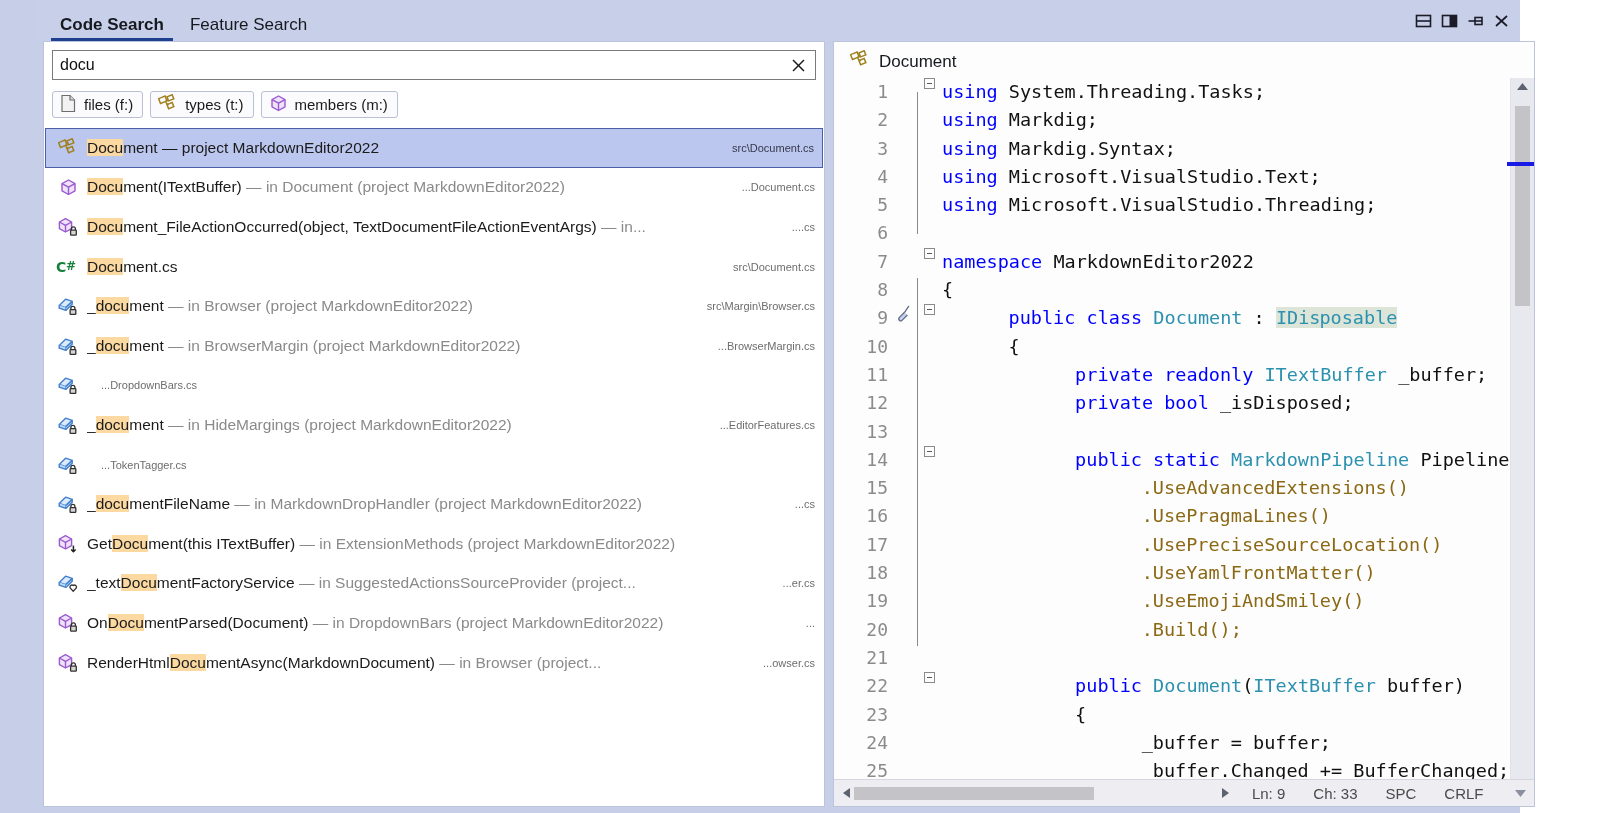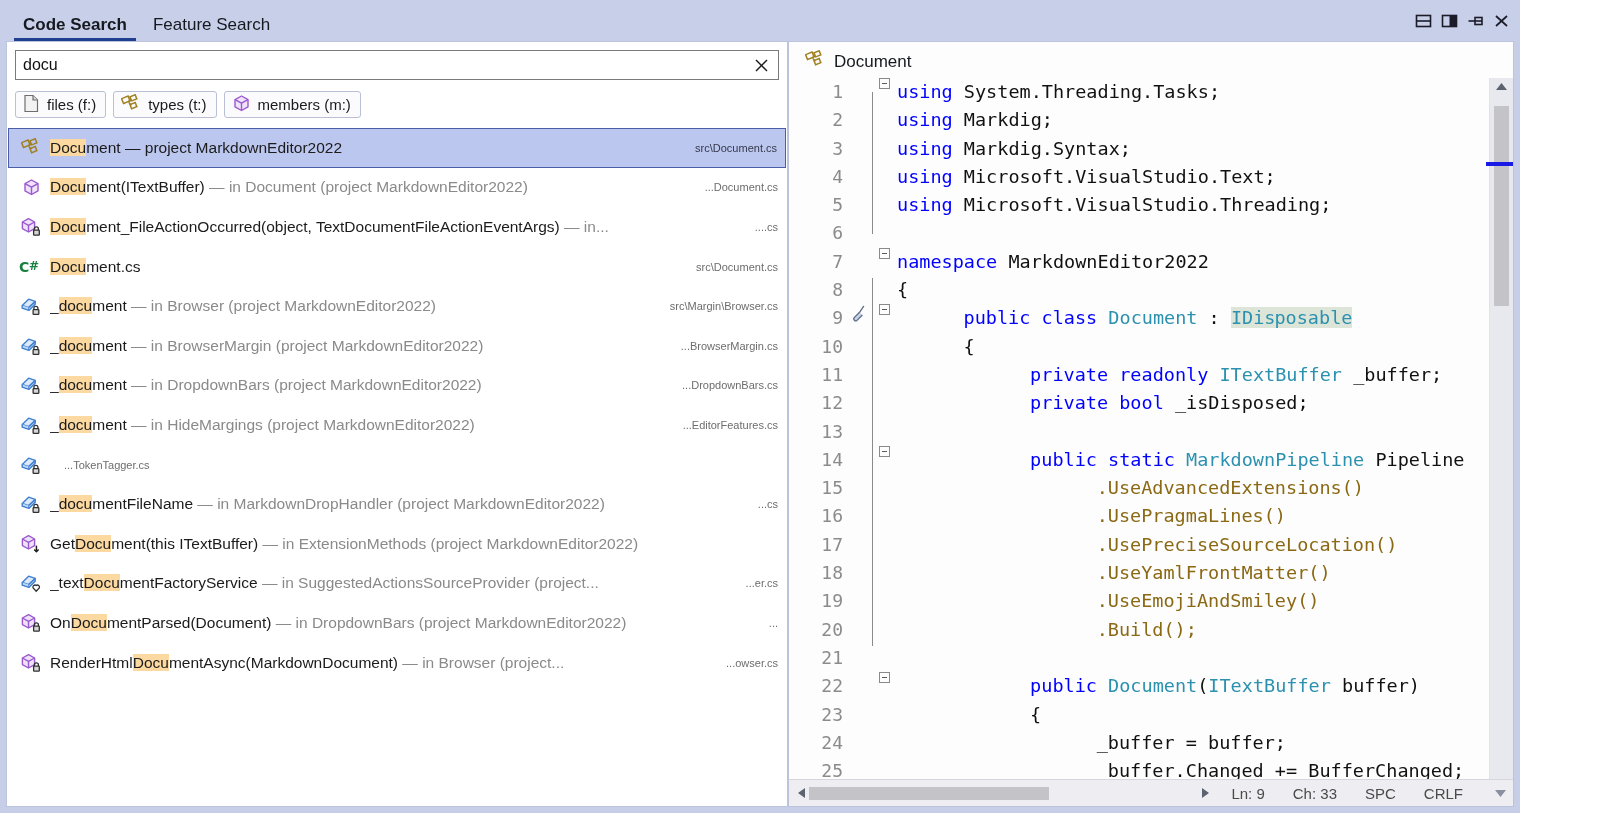--- a/index.html
+++ b/index.html
@@ -8,20 +8,21 @@
     font-family: "Liberation Sans", sans-serif;
     background: #ffffff;
     overflow: hidden;
   }
   #app {
     position: relative;
     width: 1520px; height: 813px;
     background: #c7cee8;
     display: flex;
     flex-direction: column;
+    padding-left: 37px;
   }
 
   
   .titlebar {
     height: 41px;
     background: #c8cfe9;
     display: flex;
     align-items: flex-end;
     position: relative;
     flex: 0 0 41px;
@@ -56,20 +57,21 @@
     width: 22px; height: 22px;
     display: flex; align-items: center; justify-content: center;
     cursor: default;
   }
 
   
   .body {
     flex: 1 1 auto;
     display: flex;
     padding: 0 6px 6px 6px;
+    gap: 8px;
     min-height: 0;
   }
 
   
   .leftpane {
     width: 782px;
     flex: 0 0 782px;
     background: #ffffff;
     border: 1px solid #bcc3dc;
     display: flex;
@@ -477,21 +479,20 @@
       <path d="M2.2 9.4 L8.6 3.2 L15.2 5.4 L8.8 11.6 Z"></path>
                   <path d="M2.2 9.4 V12.2 L8.8 14.4 V11.6" fill="#bcd8f5"></path>
                   <path d="M8.8 11.6 L15.2 5.4 V8.2 L8.8 14.4" fill="#bcd8f5"></path>
                 </g>
       <g stroke="#303030" stroke-width="1.3" fill="#d6d6d6">
                   <path d="M13.9 13.6 V12.3 a2 2 0 0 1 4 0 V13.6" fill="none"></path>
                   <rect x="13.1" y="13.6" width="5.7" height="4.8" rx="0.6"></rect>
                 </g>
               </svg>
             </span>
-            <span class="main"><span>_</span><span class="hl">docu</span><span>ment</span><span class="dim"> — in DropdownBars (project MarkdownEditor2022)</span></span>
             <span class="path">...DropdownBars.cs</span>
           </div>
           <div class="row">
             <span class="icn">
               <svg width="22" height="20" viewBox="0 0 22 20">
                 <g stroke="#3f7fd0" stroke-width="1.4" fill="#dceafa" stroke-linejoin="round">
       <path d="M2.2 9.4 L8.6 3.2 L15.2 5.4 L8.8 11.6 Z"></path>
                   <path d="M2.2 9.4 V12.2 L8.8 14.4 V11.6" fill="#bcd8f5"></path>
                   <path d="M8.8 11.6 L15.2 5.4 V8.2 L8.8 14.4" fill="#bcd8f5"></path>
                 </g>

